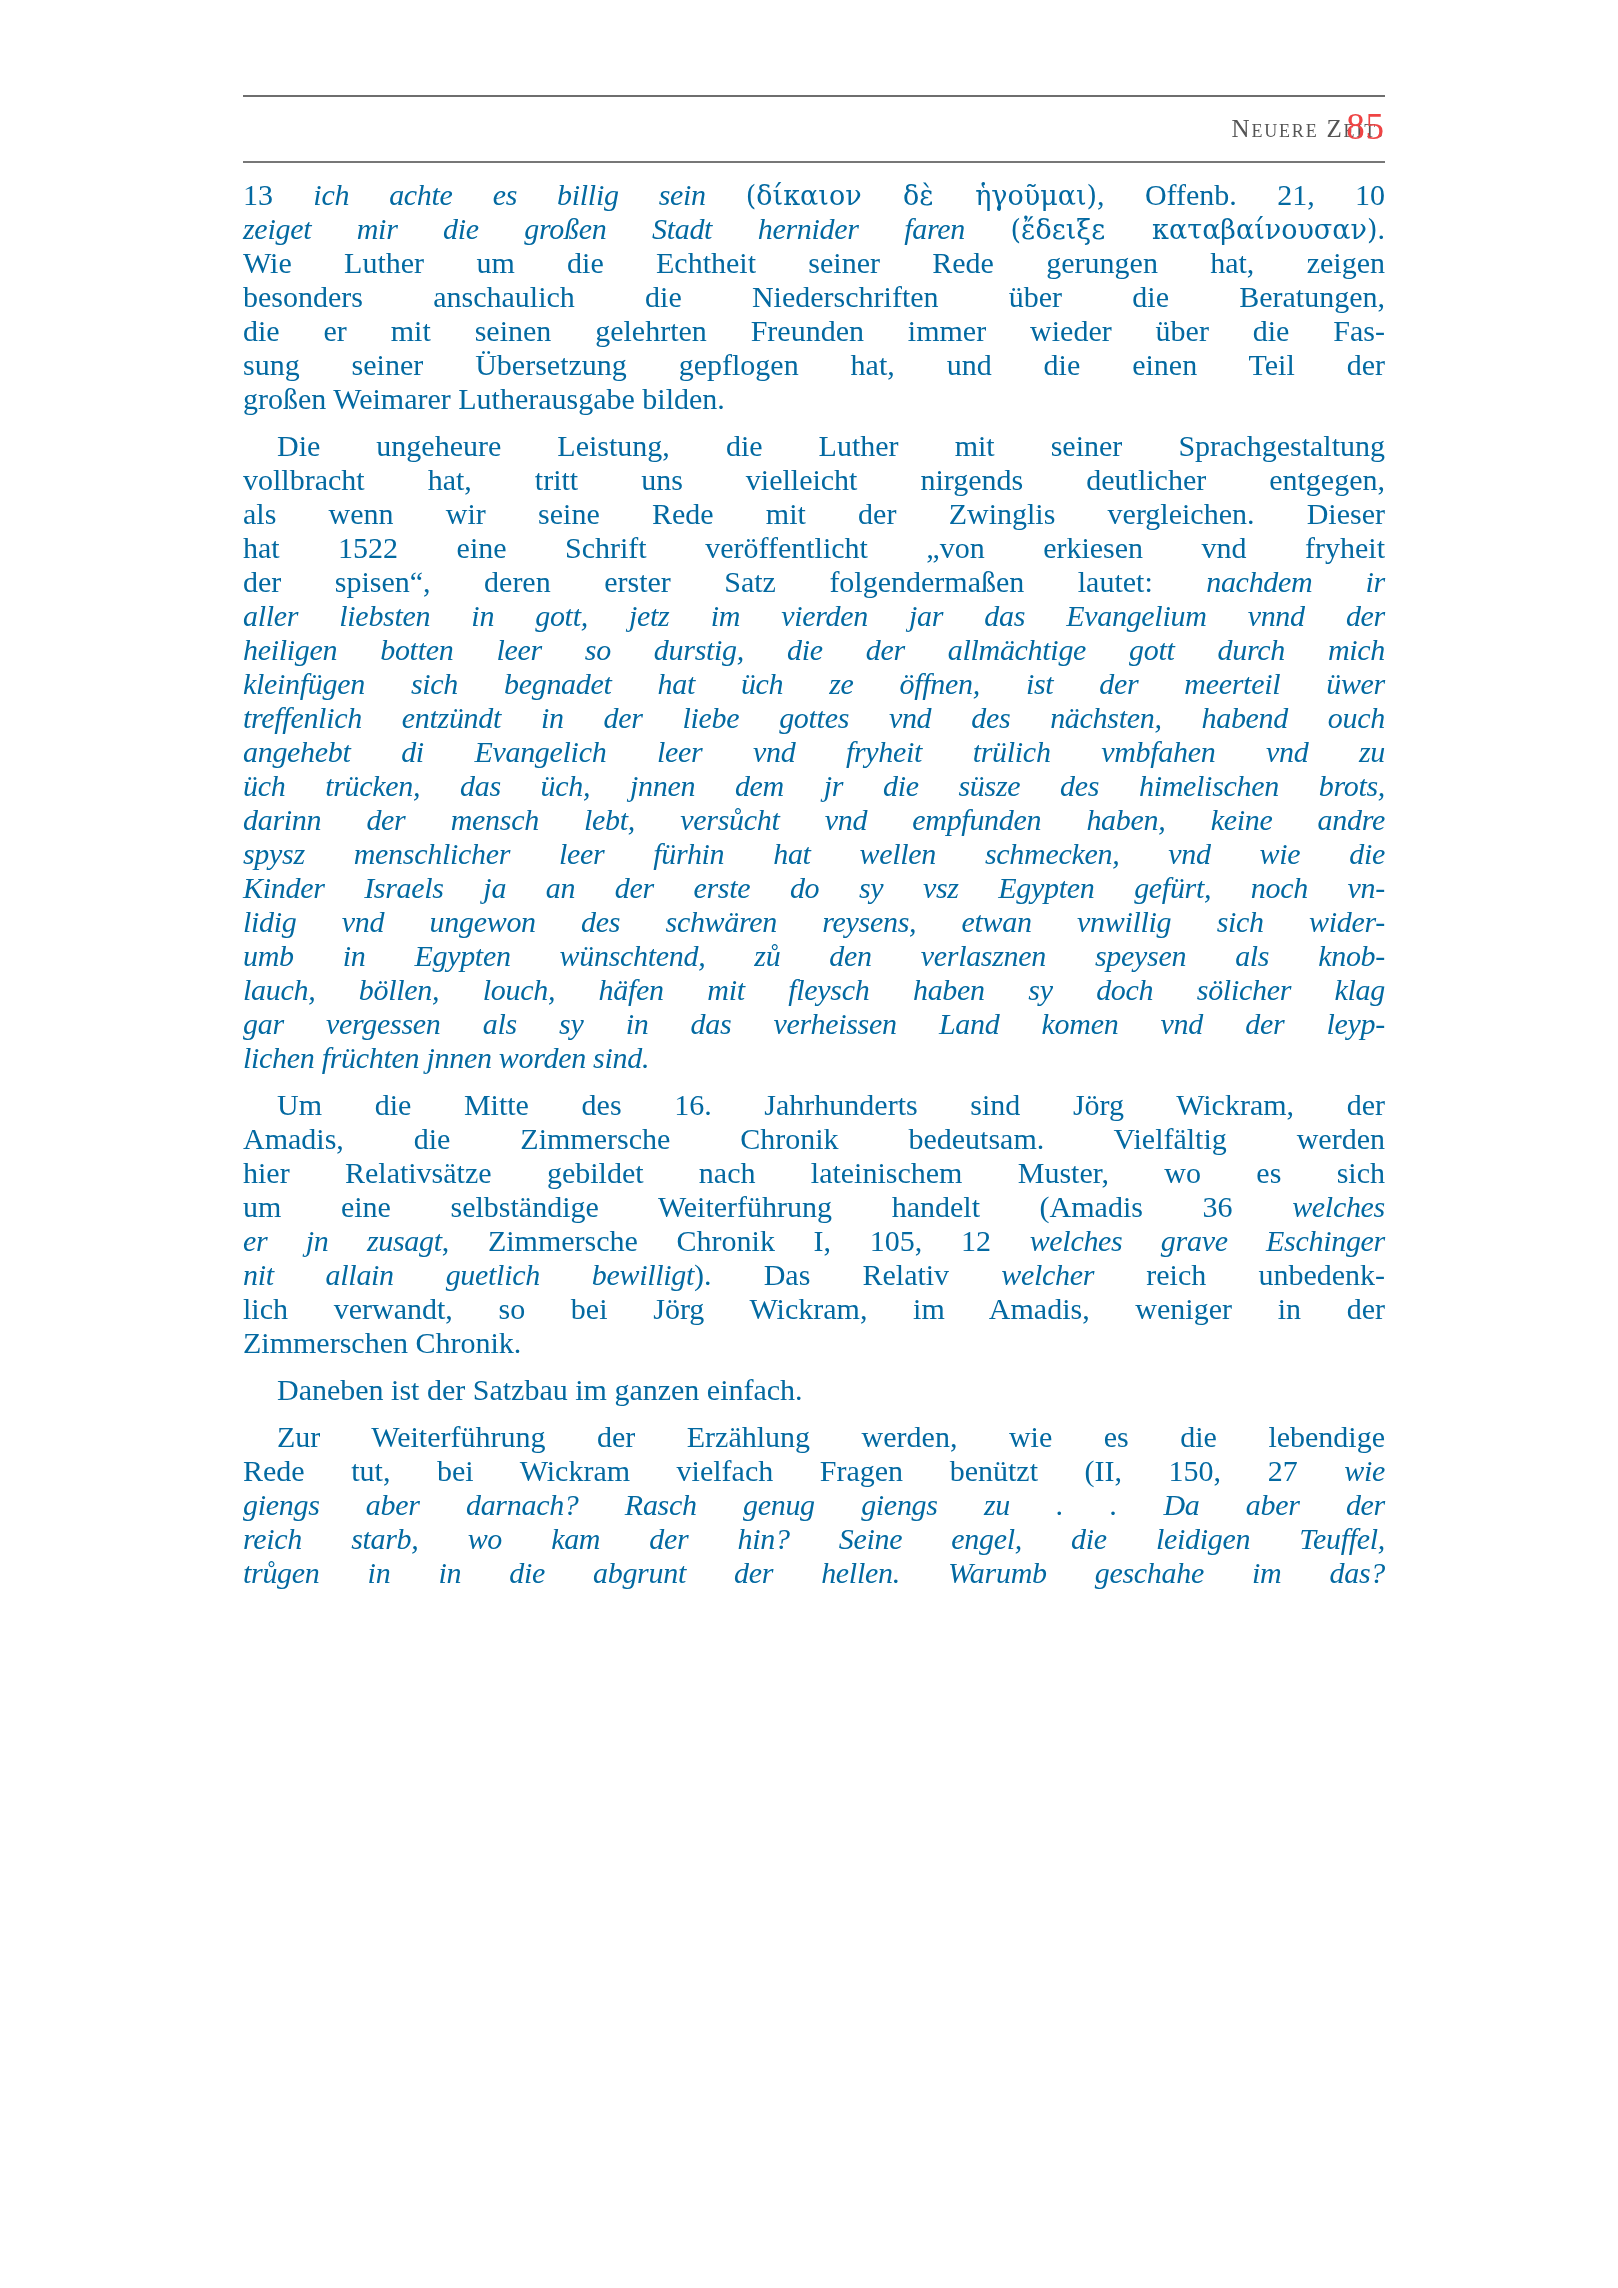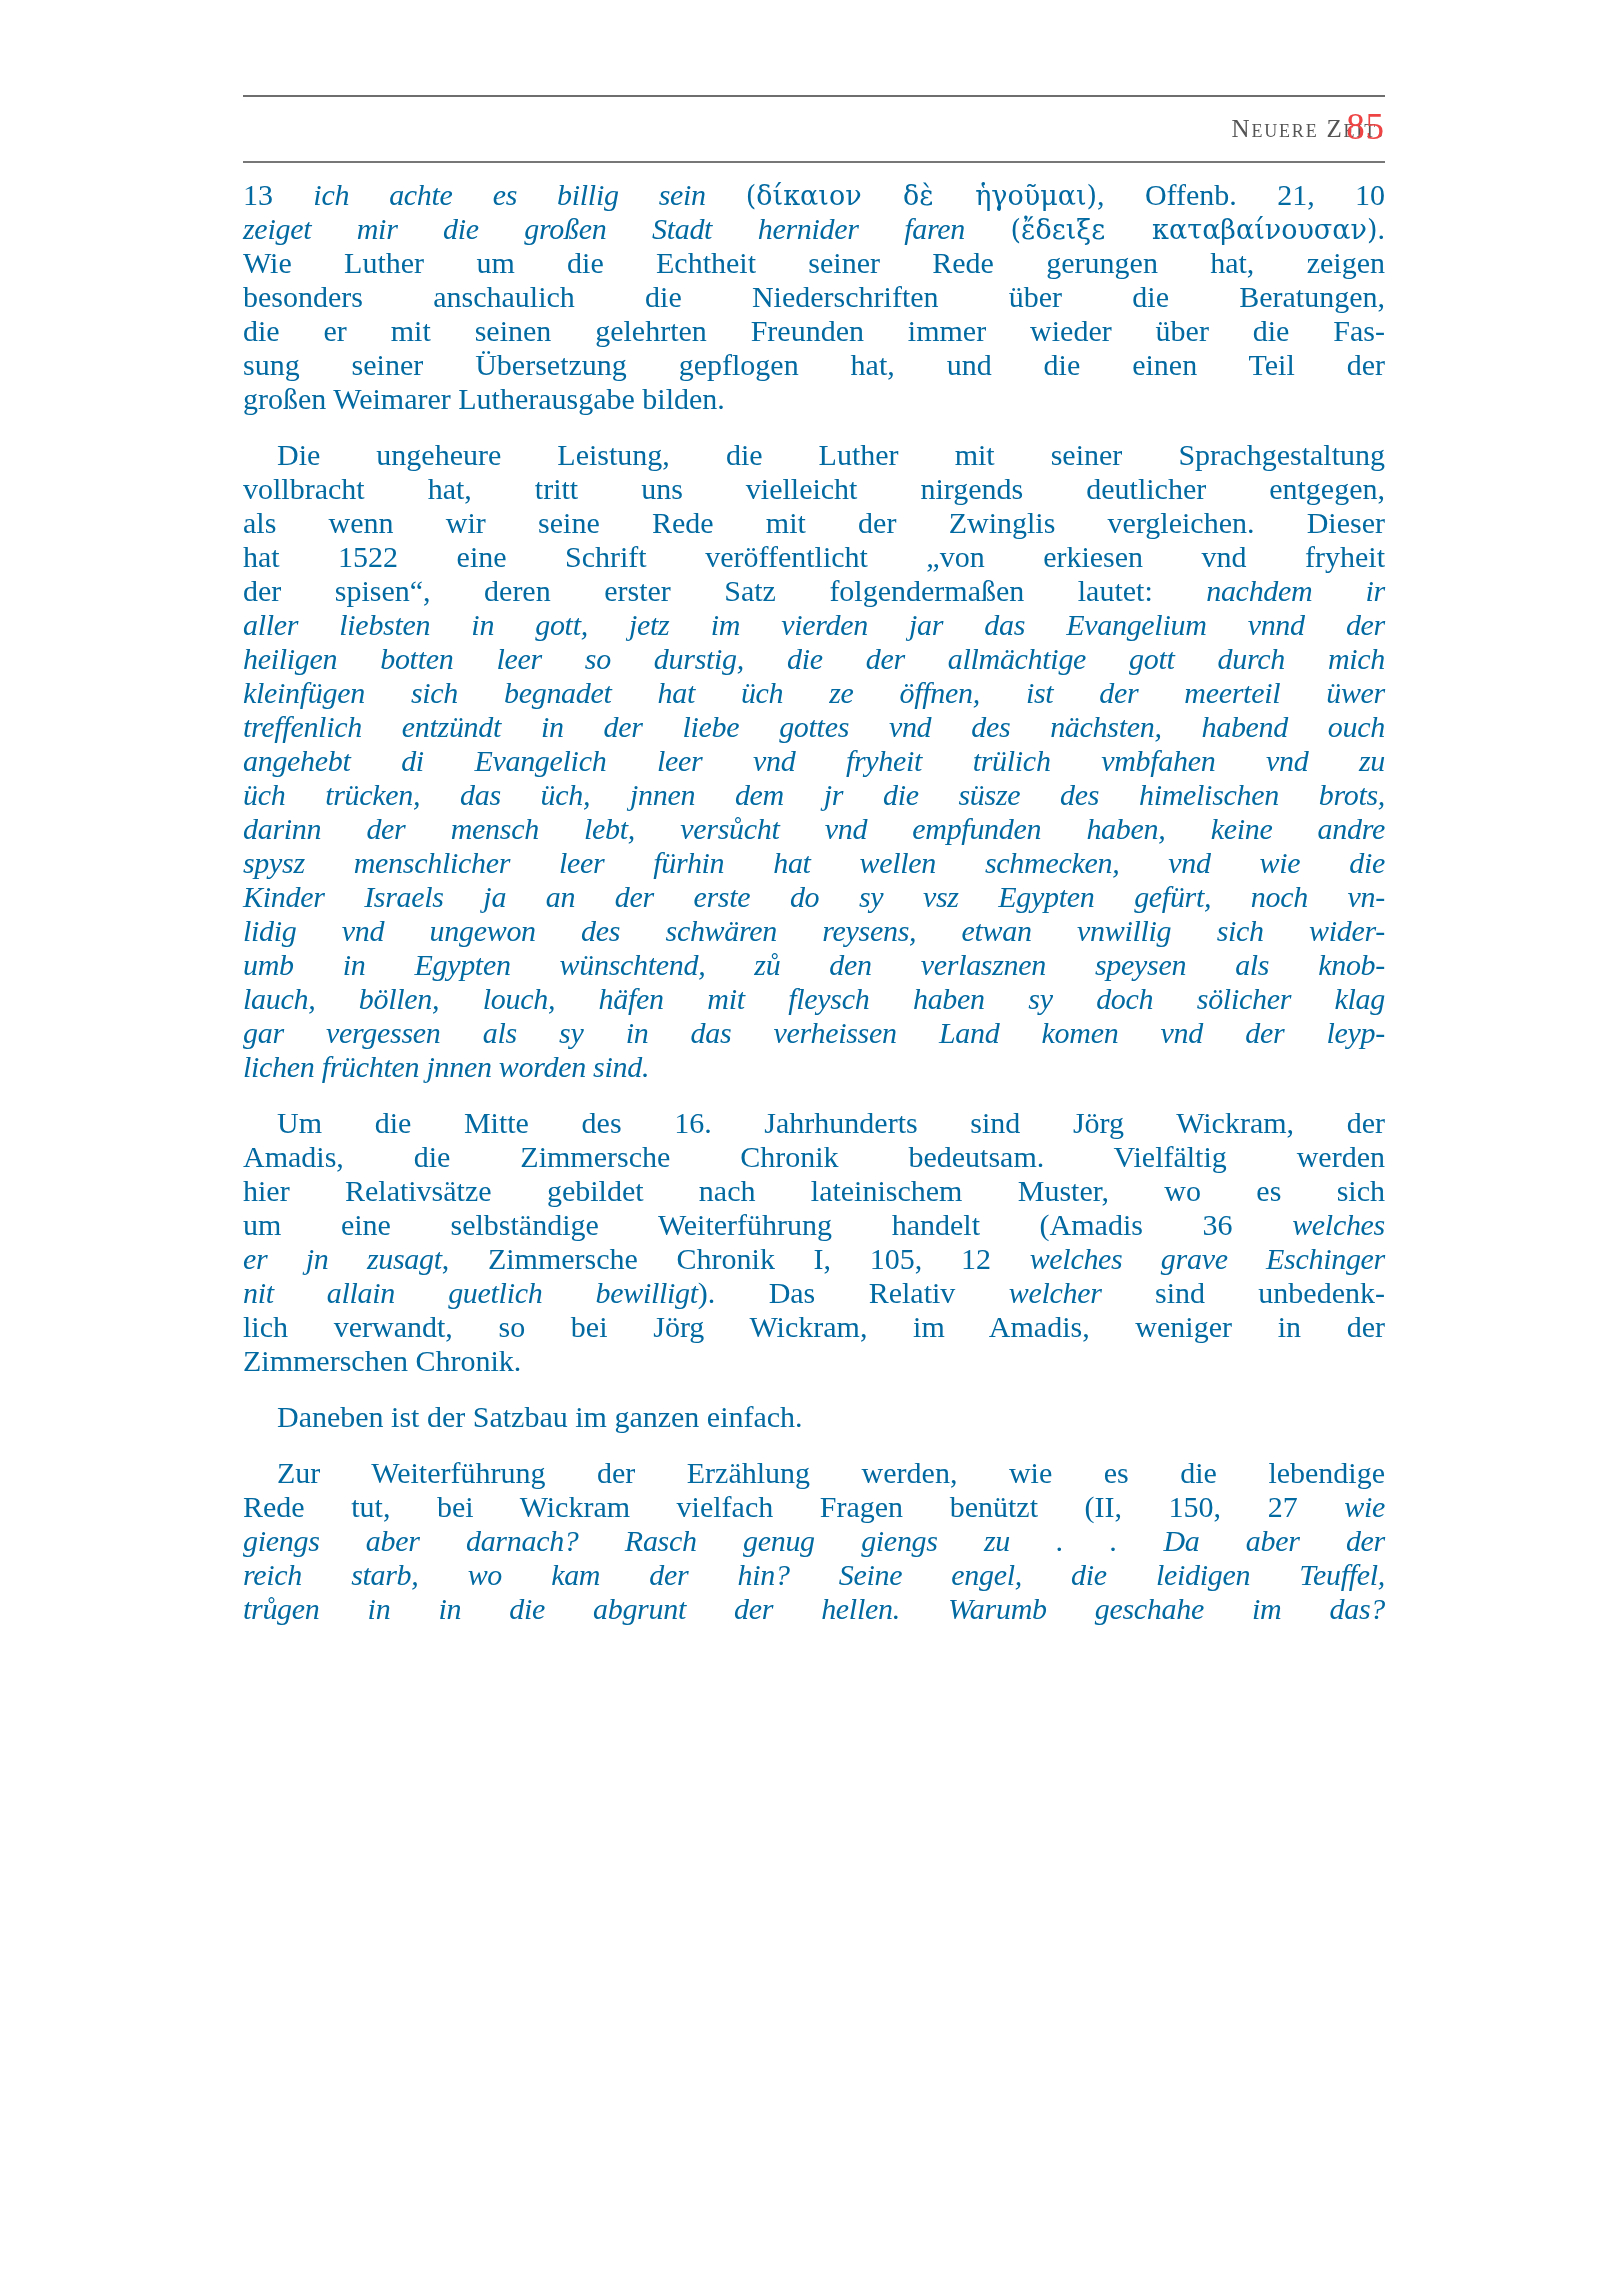--- a/index.html
+++ b/index.html
@@ -70,21 +70,21 @@
       text-align-last: justify;
       color: #0369a1;
     }
     .line.last {
       text-align-last: left;
     }
     .line.indent {
       padding-left: 34px;
     }
     .line.para-gap {
-      margin-top: 22px;
+      margin-top: 13px;
     }
     .seg.i {
       font-style: italic;
       letter-spacing: -0.3px;
     }
     .seg.g {
       font-family: "DejaVu Serif", serif;
       font-size: 27px;
     }
   </style>
@@ -127,21 +127,21 @@
     <div class="line"><span class="seg i">lidig vnd ungewon des schwären reysens, etwan vnwillig sich wider-</span></div>
     <div class="line"><span class="seg i">umb in Egypten wünschtend, zů den verlasznen speysen als knob-</span></div>
     <div class="line"><span class="seg i">lauch, böllen, louch, häfen mit fleysch haben sy doch sölicher klag</span></div>
     <div class="line"><span class="seg i">gar vergessen als sy in das verheissen Land komen vnd der leyp-</span></div>
     <div class="line last"><span class="seg i">lichen früchten jnnen worden sind.</span></div>
     <div class="line indent para-gap"><span class="seg r">Um die Mitte des 16. Jahrhunderts sind Jörg Wickram, der</span></div>
     <div class="line"><span class="seg r">Amadis, die Zimmersche Chronik bedeutsam.  Vielfältig werden</span></div>
     <div class="line"><span class="seg r">hier Relativsätze gebildet nach lateinischem Muster, wo es sich</span></div>
     <div class="line"><span class="seg r">um eine selbständige Weiterführung handelt (Amadis 36 </span><span class="seg i">welches</span></div>
     <div class="line"><span class="seg i">er jn zusagt</span><span class="seg r">, Zimmersche Chronik I, 105, 12 </span><span class="seg i">welches grave Eschinger</span></div>
-    <div class="line"><span class="seg i">nit allain guetlich bewilligt</span><span class="seg r">).  Das Relativ </span><span class="seg i">welcher</span><span class="seg r"> sind unbedenk-</span></div>
+    <div class="line"><span class="seg i">nit allain guetlich bewilligt</span><span class="seg r">).  Das Relativ </span><span class="seg i">welcher</span><span class="seg r"> reich unbedenk-</span></div>
     <div class="line"><span class="seg r">lich verwandt, so bei Jörg Wickram, im Amadis, weniger in der</span></div>
     <div class="line last"><span class="seg r">Zimmerschen Chronik.</span></div>
     <div class="line indent last para-gap"><span class="seg r">Daneben ist der Satzbau im ganzen einfach.</span></div>
     <div class="line indent para-gap"><span class="seg r">Zur Weiterführung der Erzählung werden, wie es die lebendige</span></div>
     <div class="line"><span class="seg r">Rede tut, bei Wickram vielfach Fragen benützt (II, 150, 27 </span><span class="seg i">wie</span></div>
     <div class="line"><span class="seg i">giengs aber darnach?  Rasch genug giengs zu . .  Da aber der</span></div>
     <div class="line"><span class="seg i">reich starb, wo kam der hin?  Seine engel, die leidigen Teuffel,</span></div>
     <div class="line"><span class="seg i">trůgen in in die abgrunt der hellen.  Warumb geschahe im das?</span></div>
   </div>
 

